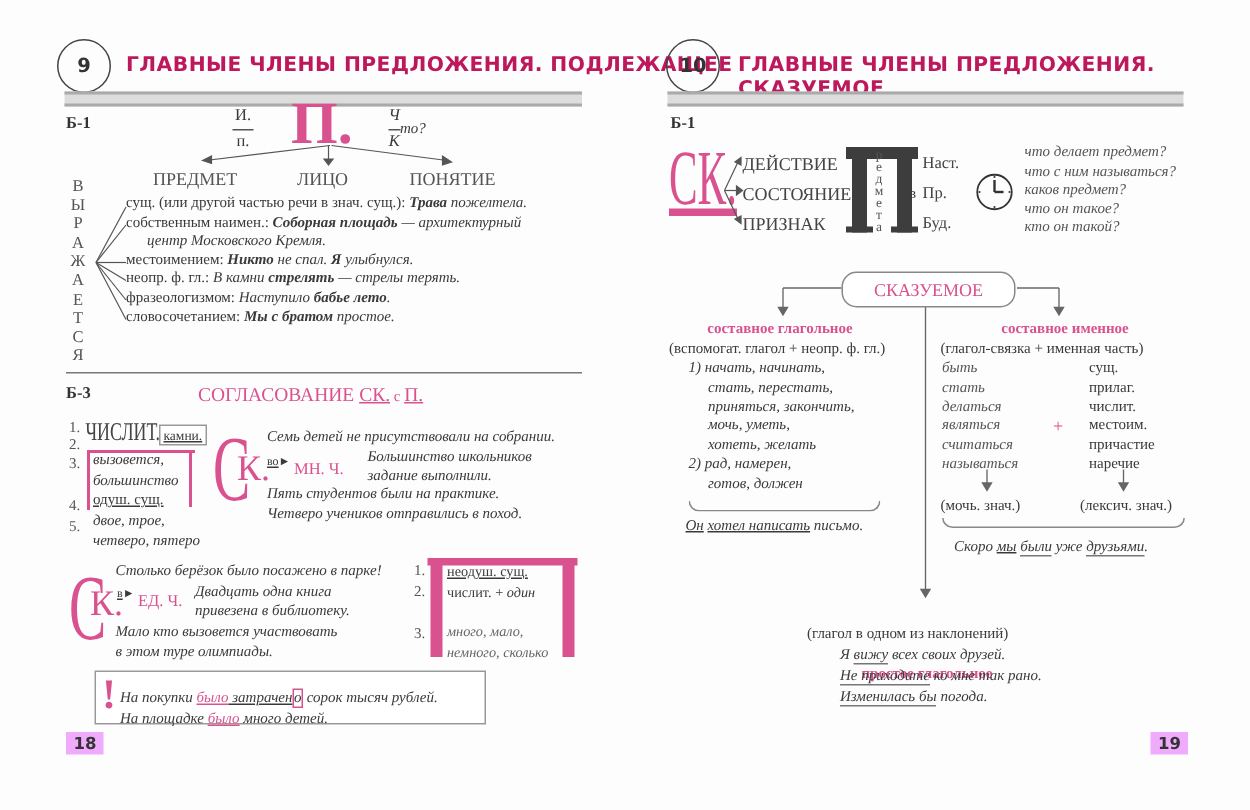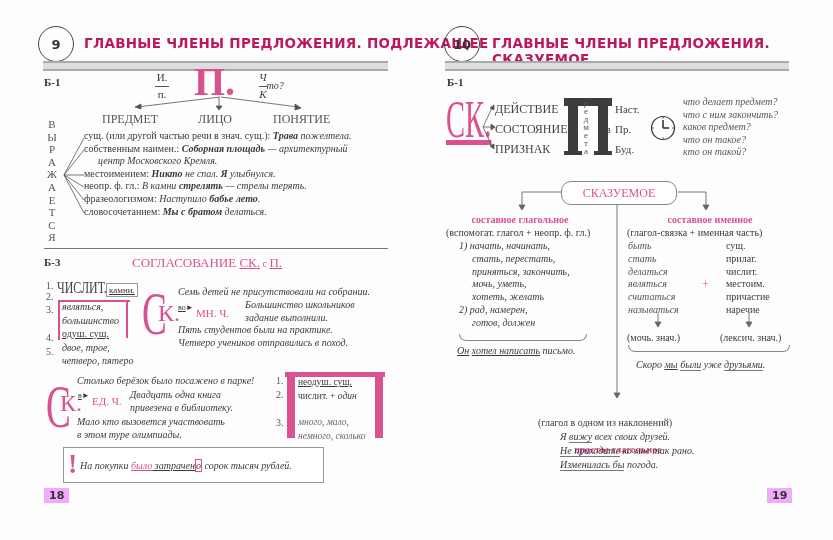--- a/index.html
+++ b/index.html
@@ -84,21 +84,21 @@
       <span>Я</span>
   </div>
 
   <div class="abs t10" style="left:84px;top:130px;width:310px;line-height:12.6px;font-size:10px;">
     <div><span>сущ. (или другой частью речи в знач. сущ.): </span><span class="b it">Трава</span><span class="it"> пожелтела.</span></div>
     <div><span>собственным наимен.: </span><span class="b it">Соборная площадь</span><span class="it"> — архитектурный</span></div>
     <div style="padding-left:14px;"><span class="it">центр Московского Кремля.</span></div>
     <div><span>местоимением: </span><span class="b it">Никто</span><span class="it"> не спал. </span><span class="b it">Я</span><span class="it"> улыбнулся.</span></div>
     <div><span>неопр. ф. гл.: </span><span class="it">В камни </span><span class="b it">стрелять</span><span class="it"> — стрелы терять.</span></div>
     <div><span>фразеологизмом: </span><span class="it">Наступило </span><span class="b it">бабье лето</span><span class="it">.</span></div>
-    <div><span>словосочетанием: </span><span class="b it">Мы с братом</span><span class="it"> делаться.</span></div>
+    <div><span>словосочетанием: </span><span class="b it">Мы с братом</span><span class="it"> простое.</span></div>
   </div>
 
   <div class="abs thin" style="left:44px;top:248px;width:344px;"></div>
 
   <div class="abs sec" style="left:44px;top:256px;">Б-3</div>
   <div class="abs pink" style="left:132px;top:255px;font-size:13px;">
     <span>СОГЛАСОВАНИЕ </span><span class="ul">СК.</span><span style="font-size:10px;"> с </span><span class="ul">П.</span>
   </div>
 
   <div class="abs t10" style="left:46px;top:281px;color:#555;">
@@ -106,21 +106,21 @@
     <div style="line-height:12px;">2.</div>
     <div style="line-height:14px;">3.</div>
     <div style="line-height:14px;margin-top:14px;">4.</div>
     <div style="line-height:14px;">5.</div>
   </div>
   <div class="abs" style="left:57px;top:278px;font-size:17px;transform:scaleX(0.7);transform-origin:left;color:#444;">ЧИСЛИТ.</div>
   <div class="abs box t10" style="left:106px;top:283px;padding:0 2px;line-height:12px;font-size:9px;"><span class="ul">камни.</span></div>
   <div class="abs" style="left:58px;top:300px;width:70px;height:38px;border-top:2px solid #d9528f;border-left:2px solid #d9528f;"></div>
   <div class="abs" style="left:126px;top:300px;width:2px;height:38px;background:#d9528f;"></div>
   <div class="abs it t10" style="left:62px;top:300px;line-height:13.5px;">
-    <div>являться,</div>
+    <div>вызовется,</div>
     <div>большинство</div>
     <div class="ul" style="font-style:normal;">одуш. сущ.</div>
     <div>двое, трое,</div>
     <div>четверо, пятеро</div>
   </div>
 
   <div class="abs pink" style="left:142px;top:282px;font-size:62px;line-height:62px;transform:scaleX(0.6);transform-origin:left;">С</div>
   <div class="abs pink" style="left:158px;top:300px;font-size:24px;">К.</div>
   <div class="abs t10" style="left:178px;top:300px;font-size:8px;"><span class="ul">во</span><span>►</span></div>
   <div class="abs pink t11" style="left:196px;top:306px;">МН. Ч.</div>
@@ -156,20 +156,21 @@
     <div class="ul">неодуш. сущ.</div>
     <div><span>числит. + </span><span class="it">один</span></div>
     <div class="it" style="margin-top:13px;color:#666;">много, мало,</div>
     <div class="it" style="color:#666;">немного, сколько</div>
   </div>
 
   <div class="abs box" style="left:63px;top:447px;width:259px;height:34px;">
     <div class="abs pink b" style="left:4px;top:1px;font-size:28px;line-height:30px;">!</div>
     <div class="abs it t10" style="left:16px;top:11px;line-height:14px;">
       <div><span>На покупки </span><span class="pink ul">было</span><span class="ul"> затрачен</span><span style="border:1px solid #d9528f;">о</span><span> сорок тысяч рублей.</span></div>
+      <div><span>На площадке </span><span class="pink ul">было</span><span> много детей.</span></div>
     </div>
   </div>
 
   <div class="abs pg sans" style="left:44px;top:488px;">18</div>
 </div>
 
 <div>
   <div class="abs num-circle sans" style="left:444px;top:26px;">
     <span>10</span>
   </div>
@@ -223,21 +224,21 @@
     <line x1="13" y1="13" x2="19" y2="13" stroke="#333" stroke-width="1.6"></line>
     <g fill="#333">
         <circle cx="13" cy="3" r="0.7"></circle>
         <circle cx="23" cy="13" r="0.7"></circle>
         <circle cx="13" cy="23" r="0.7"></circle>
         <circle cx="3" cy="13" r="0.7"></circle>
       </g>
   </svg>
   <div class="abs it t10" style="left:683px;top:96px;line-height:12.6px;color:#555;">
     <div>что делает предмет?</div>
-    <div>что с ним закончить?</div>
+    <div>что с ним называться?</div>
     <div>каков предмет?</div>
     <div>что он такое?</div>
     <div>кто он такой?</div>
   </div>
 
   <svg style="left:0;top:0;" width="833" height="540">
     <g stroke="#666" stroke-width="0.9" fill="#666">
       <line x1="561" y1="192" x2="522" y2="192"></line>
         <line x1="522" y1="192" x2="522" y2="207"></line>
       <polygon points="519,205 525,205 522,210"></polygon>

